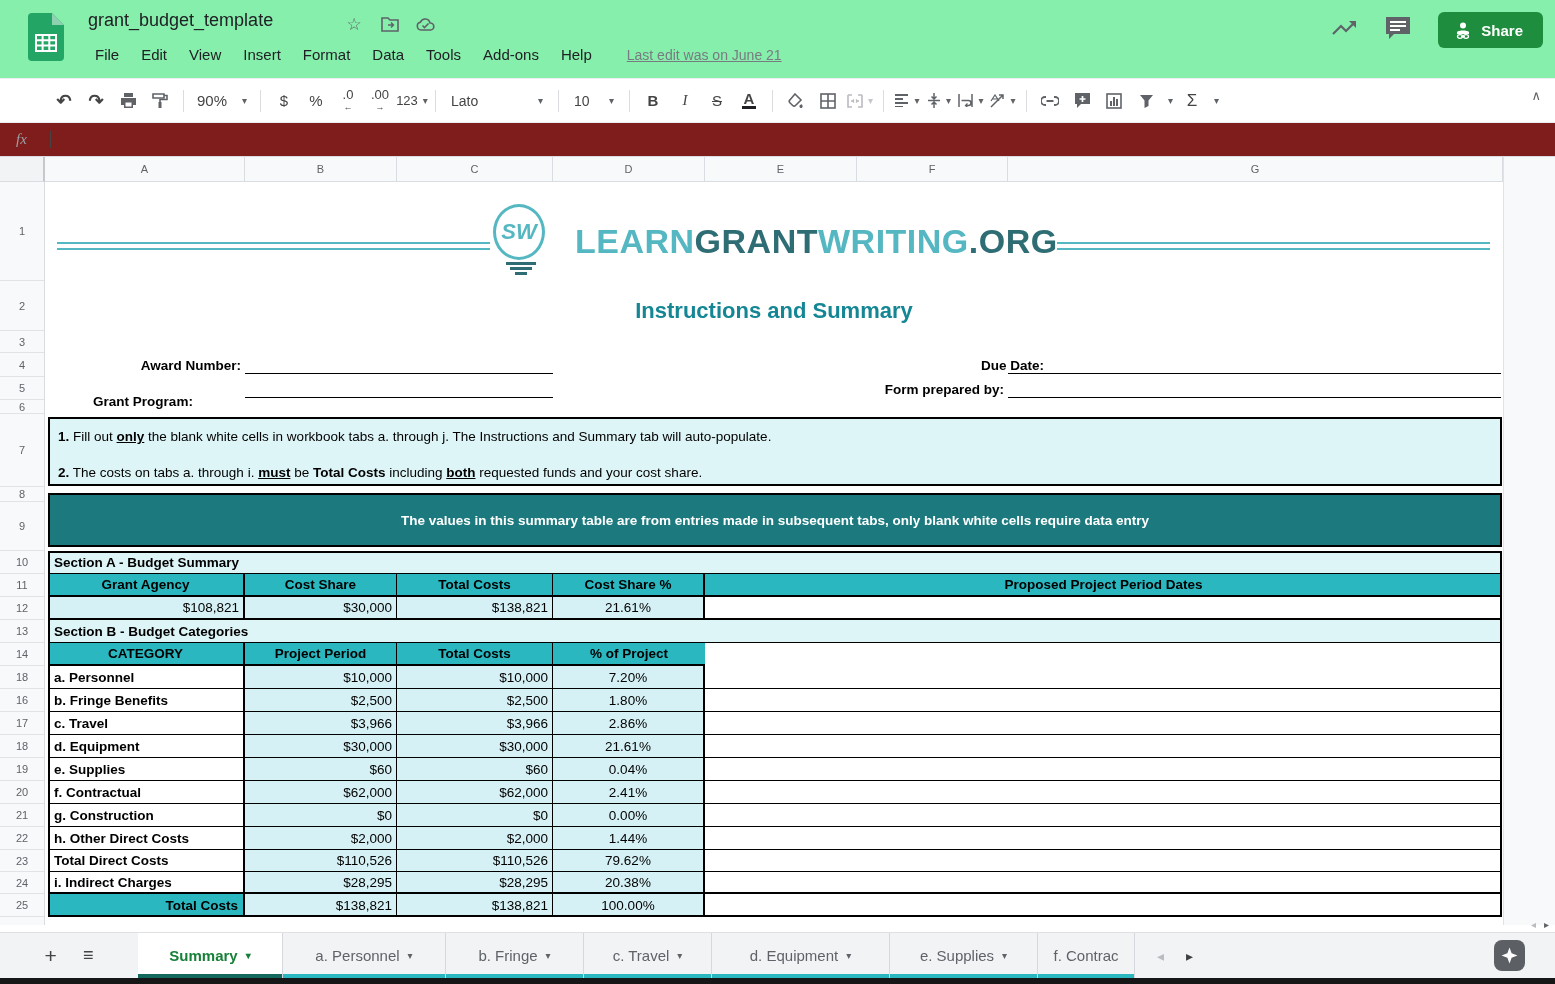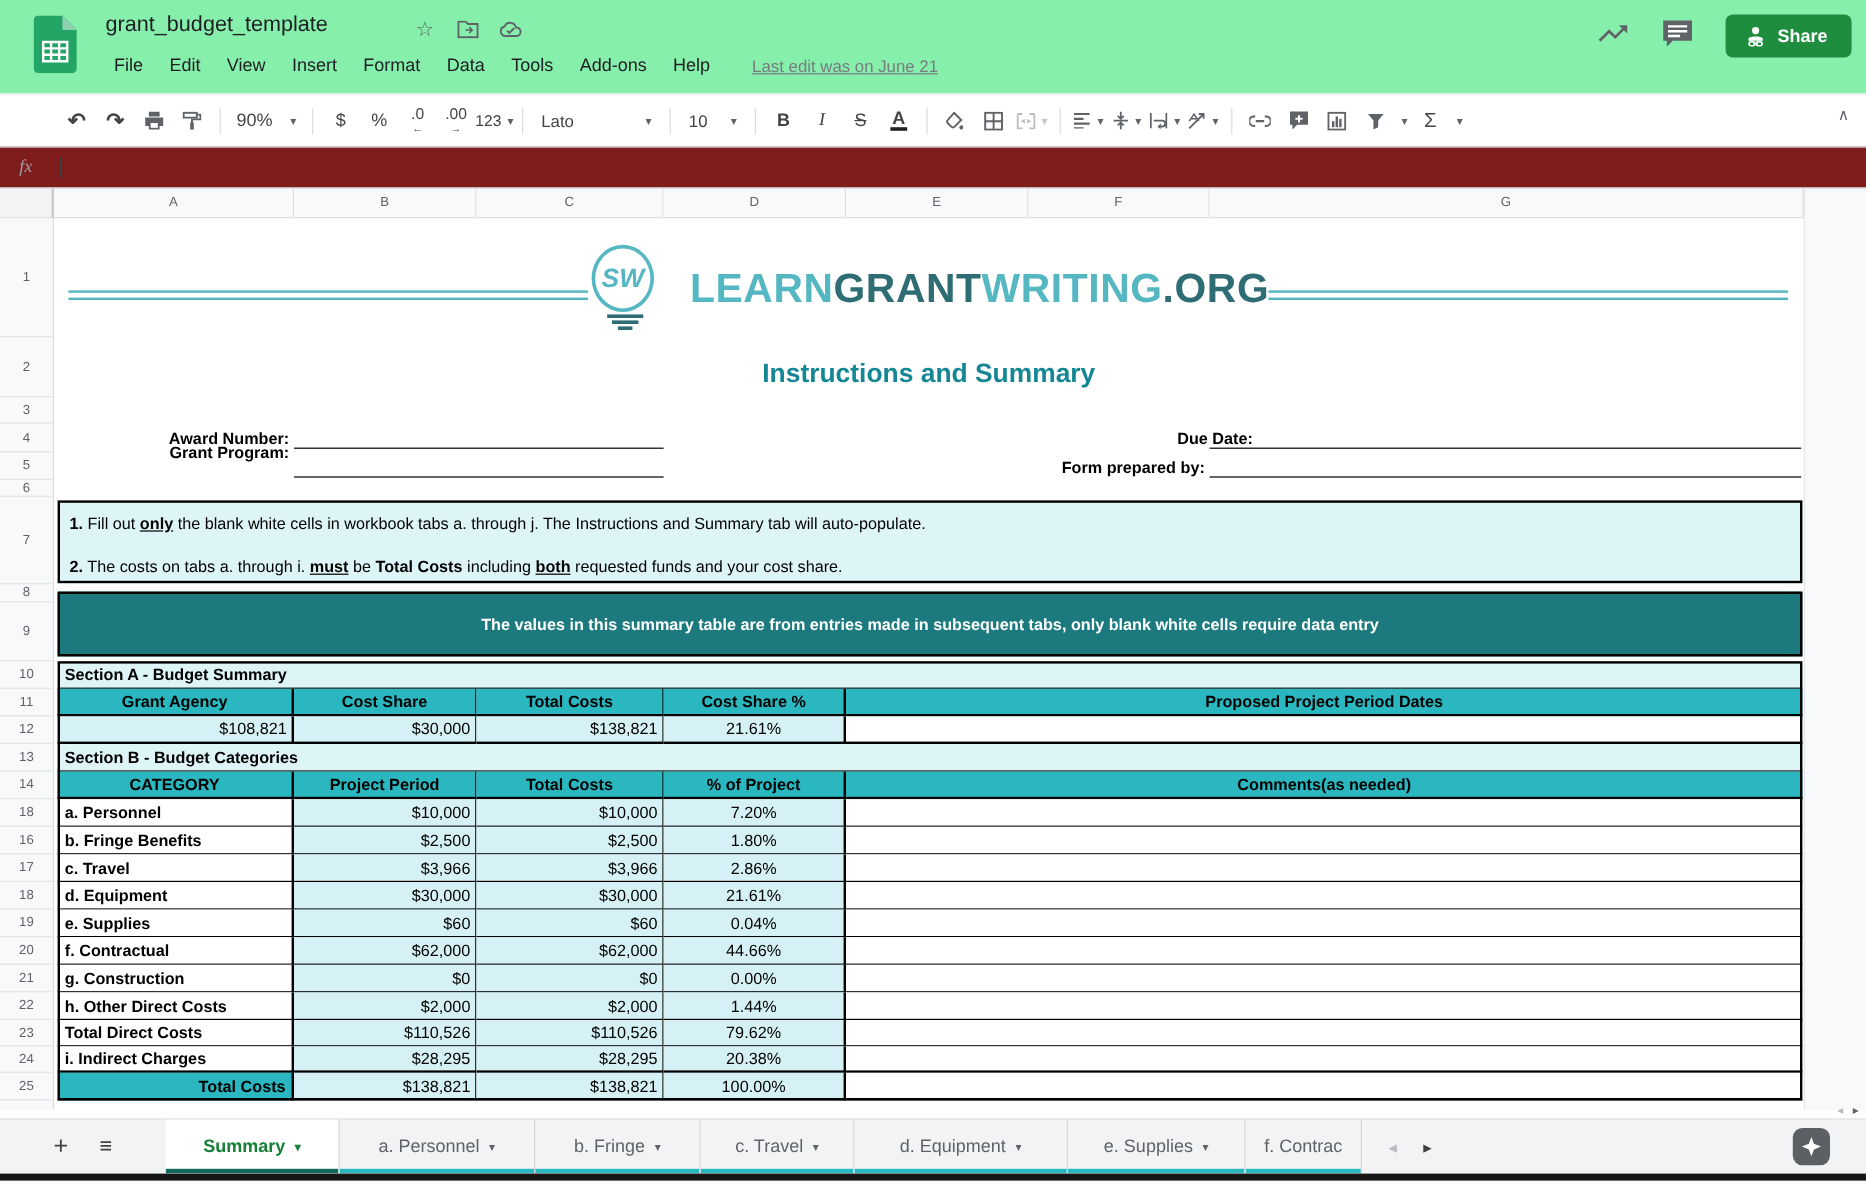--- a/index.html
+++ b/index.html
@@ -371,21 +371,21 @@
       <div class="base" style="width:22px;"></div>
       <div class="base" style="width:12px;"></div>
     </div>
     <div class="logo-text">
       <span class="lw-light">LEARN</span><span class="lw-dark">GRANT</span><span class="lw-light">WRITING</span><span class="lw-dark">.ORG</span>
     </div>
     <div class="sheet-heading">Instructions and Summary</div>
 
     <div class="field-label" style="left:0;top:176px;width:196px;">Award Number:</div>
     <div class="field-line" style="left:200px;top:172px;width:308px;height:20px;"></div>
-    <div class="field-label" style="left:0;top:188px;width:196px;">Grant Program:</div>
+    <div class="field-label" style="left:0;top:212px;width:196px;text-align:center;">Grant Program:</div>
     <div class="field-line" style="left:200px;top:196px;width:308px;height:20px;"></div>
     <div class="field-label" style="left:700px;top:176px;width:299px;">Due Date:</div>
     <div class="field-line" style="left:963px;top:172px;width:493px;height:20px;"></div>
     <div class="field-label" style="left:660px;top:200px;width:299px;">Form prepared by:</div>
     <div class="field-line" style="left:963px;top:196px;width:493px;height:20px;"></div>
 
     <div class="instr-box" id="instr-box">
         <div class="instr-line" style="top: 10px;"><span style="font-weight: bold;">1.</span><span> Fill out </span><span style="font-weight: bold; text-decoration: underline;">only</span><span> the blank white cells in workbook tabs a. through j. The Instructions and Summary tab will auto-populate.</span></div>
         <div class="instr-line" style="top: 46px;"><span style="font-weight: bold;">2.</span><span> The costs on tabs a. through i. </span><span style="font-weight: bold; text-decoration: underline;">must</span><span> be </span><span style="font-weight: bold;">Total Costs</span><span> including </span><span style="font-weight: bold; text-decoration: underline;">both</span><span> requested funds and your cost share.</span></div>
       </div>
@@ -413,24 +413,20 @@
           <div class="t-cell wht" style="width: 797px;"></div>
         </div>
         <div class="t-row " style="top: 438px; height: 23px;">
           <div class="t-cell lbl" style="width: 1454px;">Section B - Budget Categories</div>
         </div>
         <div class="t-row bb2" style="top: 461px; height: 23px;">
           <div class="t-cell hd br2" style="width: 197px;">CATEGORY</div>
           <div class="t-cell hd" style="width: 152px;">Project Period</div>
           <div class="t-cell hd" style="width: 156px;">Total Costs</div>
           <div class="t-cell hd br2" style="width: 152px;">% of Project</div>
-          <div class="t-cell hd" style="width: 797px;">
-            <span style="font-weight: bold;">Comments</span>
-            <span> (as needed)</span>
-          </div>
         </div>
         <div class="t-row " style="top: 484px; height: 23px;">
           <div class="t-cell cat br2" style="width: 197px;">a. Personnel</div>
           <div class="t-cell num" style="width: 152px;">$10,000</div>
           <div class="t-cell num" style="width: 156px;">$10,000</div>
           <div class="t-cell pct br2" style="width: 152px;">7.20%</div>
           <div class="t-cell wht" style="width: 797px;"></div>
         </div>
         <div class="t-row " style="top: 507px; height: 23px;">
           <div class="t-cell cat br2" style="width: 197px;">b. Fringe Benefits</div>
@@ -457,21 +453,21 @@
           <div class="t-cell cat br2" style="width: 197px;">e. Supplies</div>
           <div class="t-cell num" style="width: 152px;">$60</div>
           <div class="t-cell num" style="width: 156px;">$60</div>
           <div class="t-cell pct br2" style="width: 152px;">0.04%</div>
           <div class="t-cell wht" style="width: 797px;"></div>
         </div>
         <div class="t-row " style="top: 599px; height: 23px;">
           <div class="t-cell cat br2" style="width: 197px;">f. Contractual</div>
           <div class="t-cell num" style="width: 152px;">$62,000</div>
           <div class="t-cell num" style="width: 156px;">$62,000</div>
-          <div class="t-cell pct br2" style="width: 152px;">44.66%</div>
+          <div class="t-cell pct br2" style="width: 152px;">2.41%</div>
           <div class="t-cell wht" style="width: 797px;"></div>
         </div>
         <div class="t-row " style="top: 622px; height: 23px;">
           <div class="t-cell cat br2" style="width: 197px;">g. Construction</div>
           <div class="t-cell num" style="width: 152px;">$0</div>
           <div class="t-cell num" style="width: 156px;">$0</div>
           <div class="t-cell pct br2" style="width: 152px;">0.00%</div>
           <div class="t-cell wht" style="width: 797px;"></div>
         </div>
         <div class="t-row " style="top: 645px; height: 23px;">

